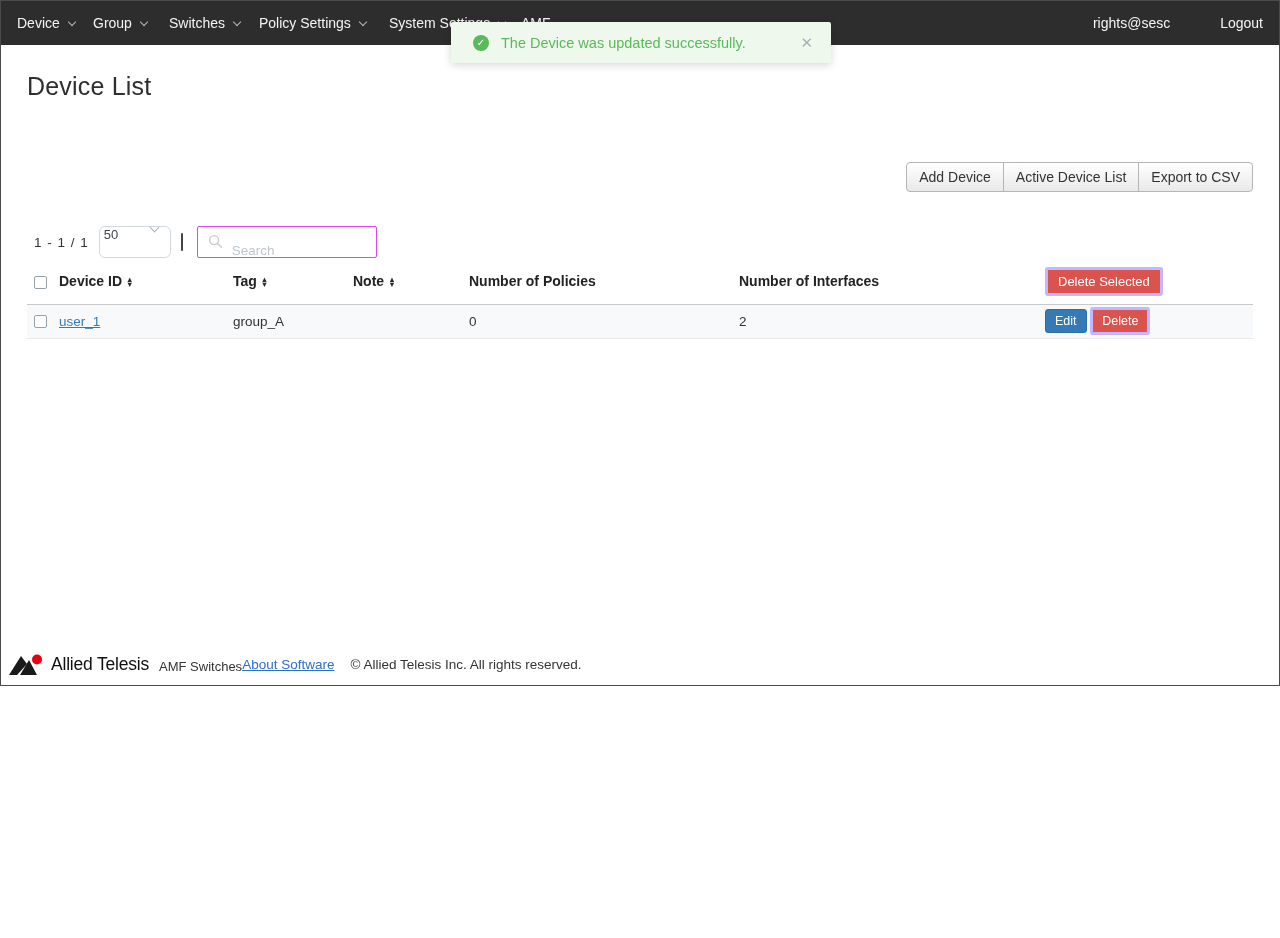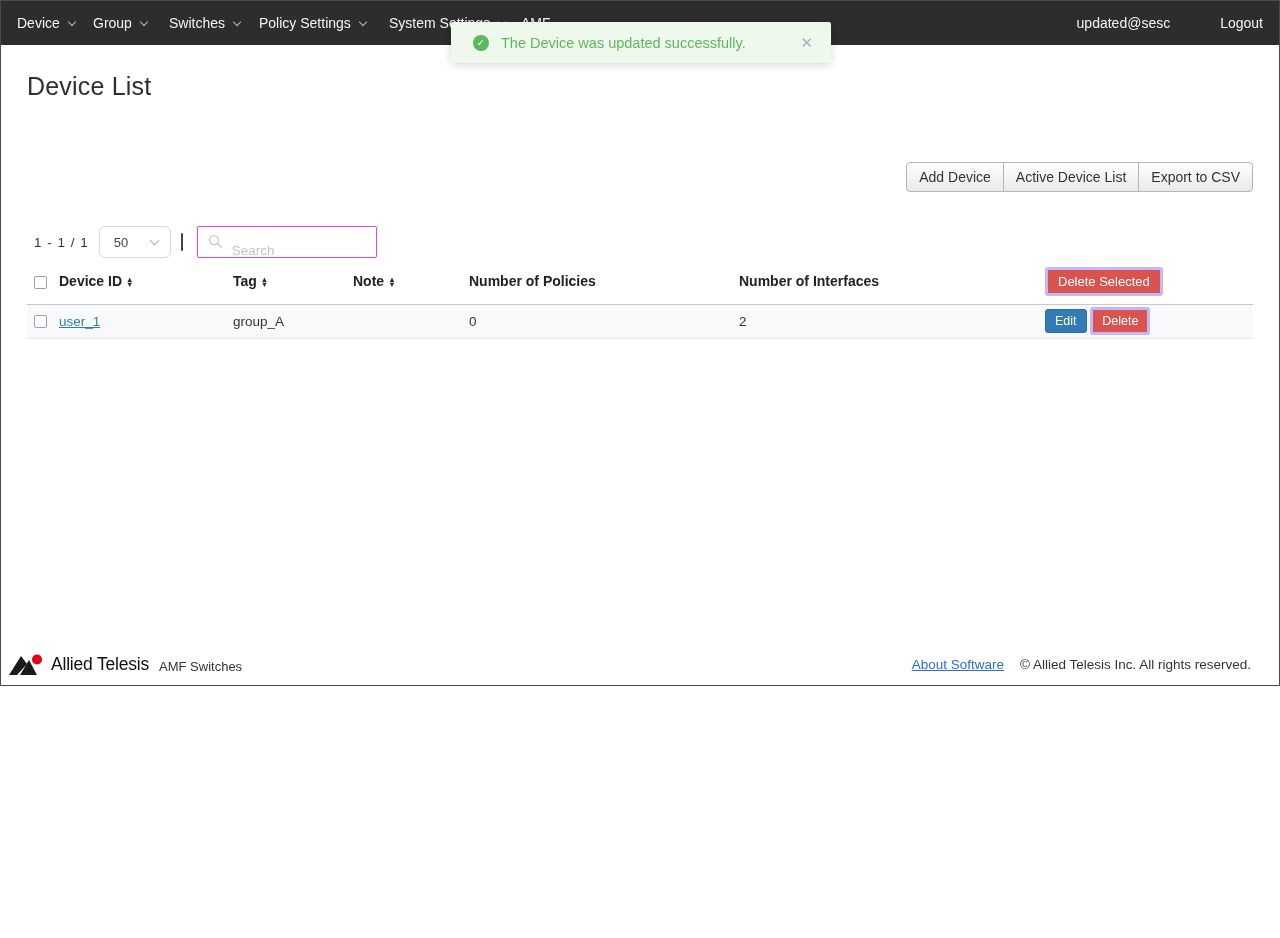--- a/index.html
+++ b/index.html
@@ -119,22 +119,22 @@
     margin-top: 34px;
     display: flex;
     align-items: center;
   }
   .range { font-size: 13.5px; color: #333; margin-left: 7px; letter-spacing: 1px; }
   .select-box {
     margin-left: 10px;
     width: 72px; height: 32px;
     border: 1px solid #d3d8dd;
     border-radius: 6px;
-    display: flex; align-items: center;
-    padding: 0 12px 0 14px;
+    display: flex; align-items: flex-start;
+    padding: 0 12px 0 4px;
     cursor: pointer;
     background: #fff;
   }
   .select-box .value { font-size: 13px; color: #40454b; flex: 1; }
   .select-chev {
     width: 7px; height: 7px;
     border-right: 1.5px solid #a8b0b8;
     border-bottom: 1.5px solid #a8b0b8;
     transform: rotate(45deg);
     margin-top: -3px;
@@ -219,26 +219,26 @@
   }
   .btn-danger { background: #d9534f; border: 3px solid #c4b5fd; }
   .btn-primary { background: #337ab7; border: 1px solid #2e6da4; }
   .hdr-delete { padding: 4px 10px; font-size: 13px; }
   .actions-cell .btn-primary { margin-right: 0; }
   th.actions-col, td.actions-cell { padding-left: 10px; }
 
   
   footer {
     position: absolute;
-    left: 0; right: 16px; bottom: 0;
+    left: 0; right: 7px; bottom: 0;
     height: 37px;
     background: #fff;
     display: flex;
     align-items: center;
-    justify-content: space-between;
+    justify-content: flex-start;
     padding: 0 12px 4px 8px;
   }
   .footer-left { display: flex; align-items: center; }
   .brand-text {
     font-size: 17.5px;
     color: #101010;
     margin-left: 6px;
     letter-spacing: -0.2px;
   }
   .product-text { font-size: 13px; color: #333; margin-left: 10px; margin-top: 3px; }
@@ -269,21 +269,21 @@
       <i class="chev"></i>
     </a>
     <a class="nav-item" style="left:388px">
       <span>System Settings</span>
       <i class="chev"></i>
     </a>
     <a class="nav-item" style="left:520px">
       <span>AMF</span>
     </a>
     <div class="nav-right">
-      <span>updated@sesc</span>
+      <span>rights@sesc</span>
       <a>Logout</a>
     </div>
   </header>
 
   <div class="toast">
     <span class="toast-check">
         <span>✓</span>
       </span>
     <span class="toast-msg">The Device was updated successfully.</span>
     <span class="toast-close">✕</span>

